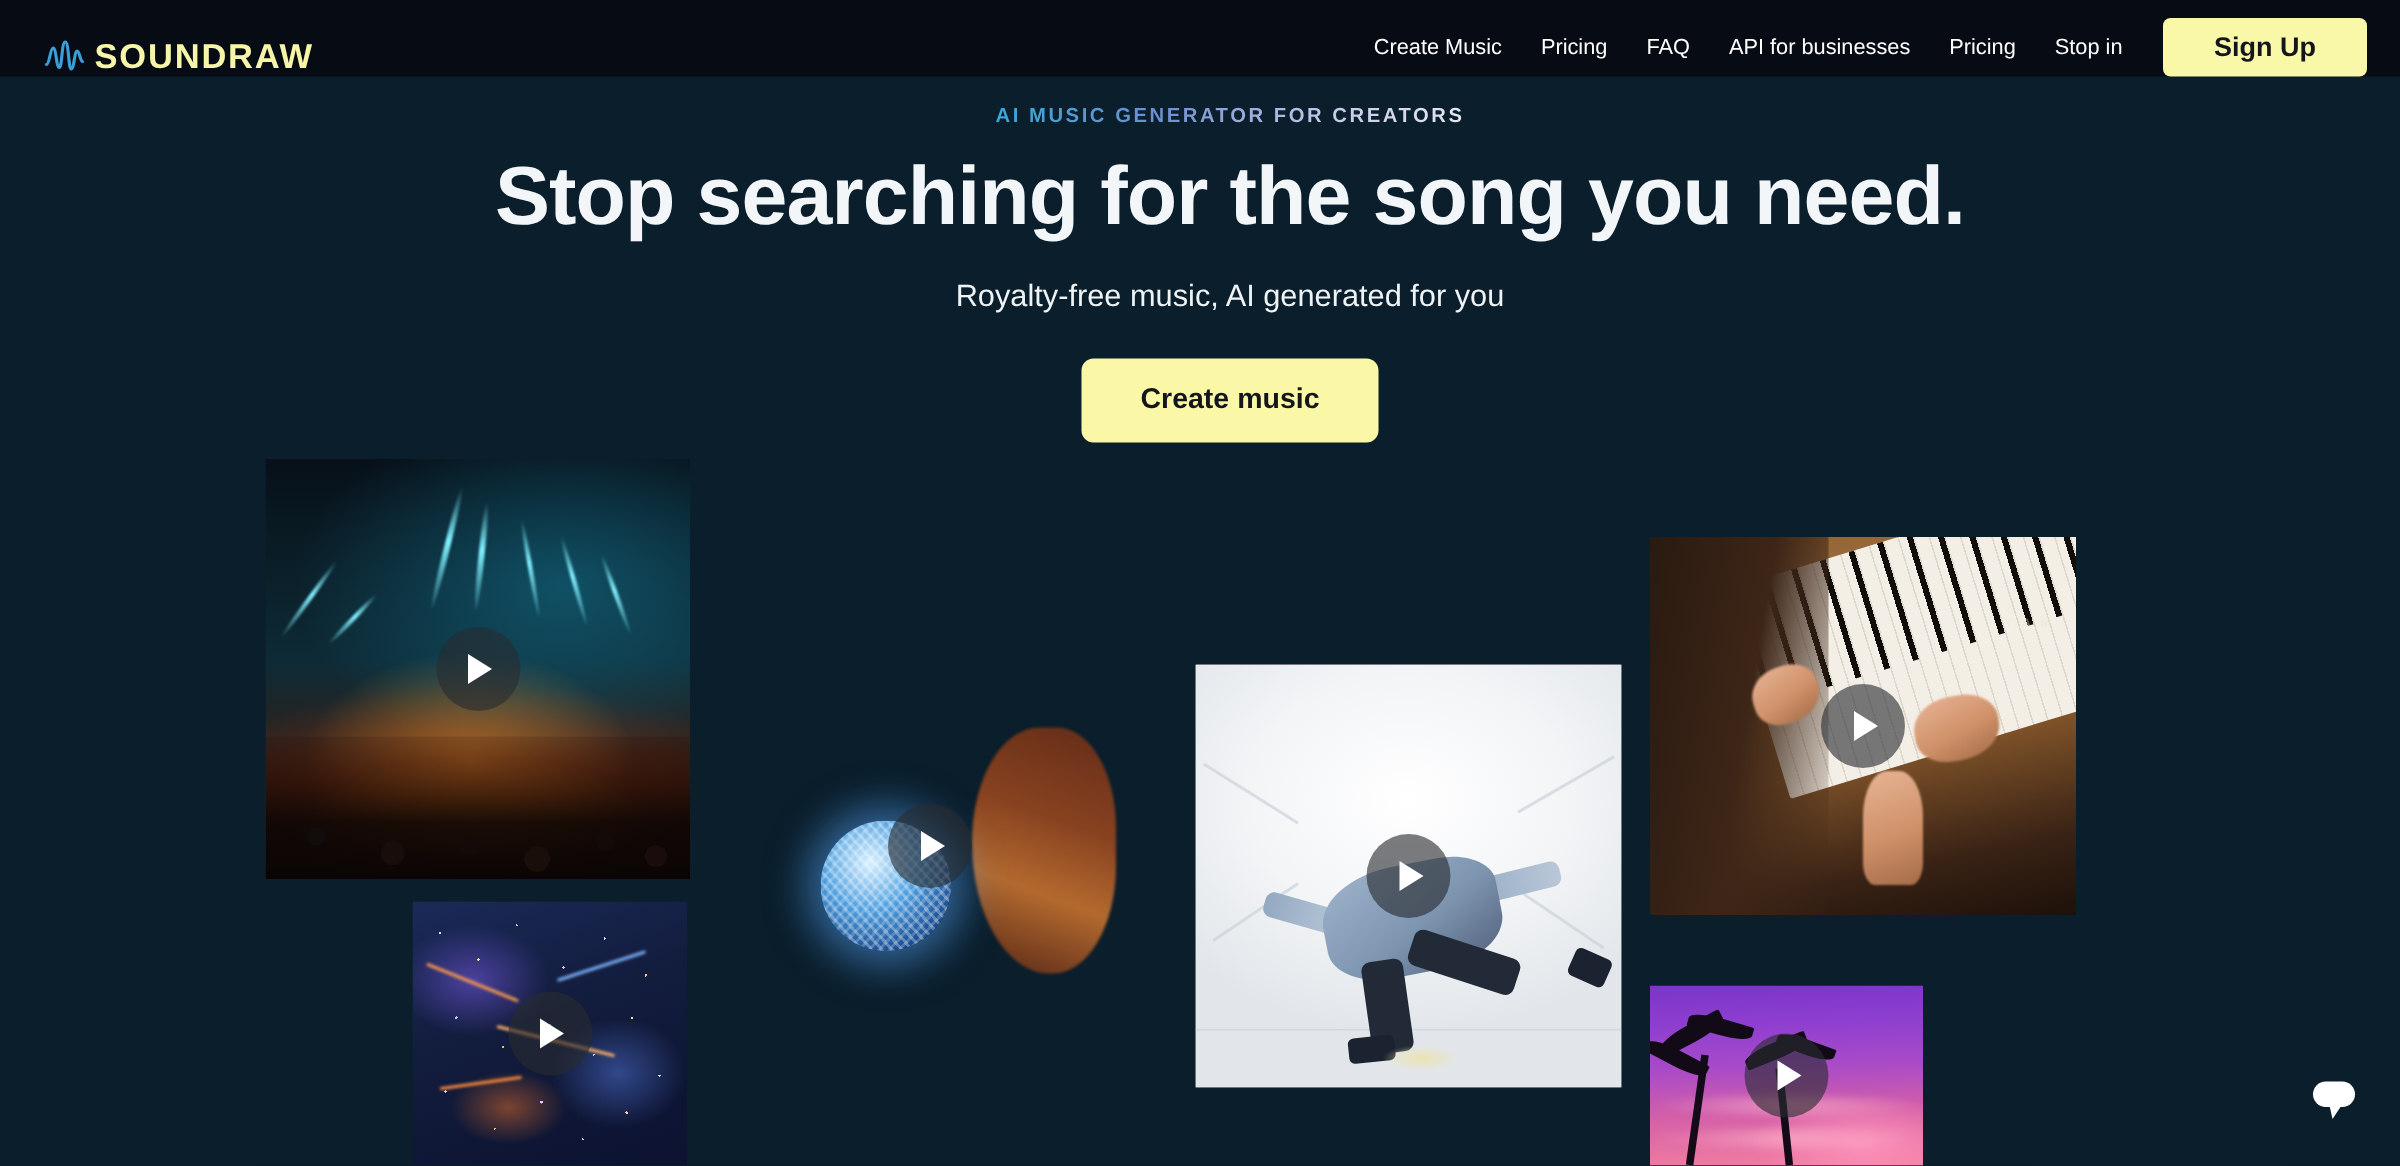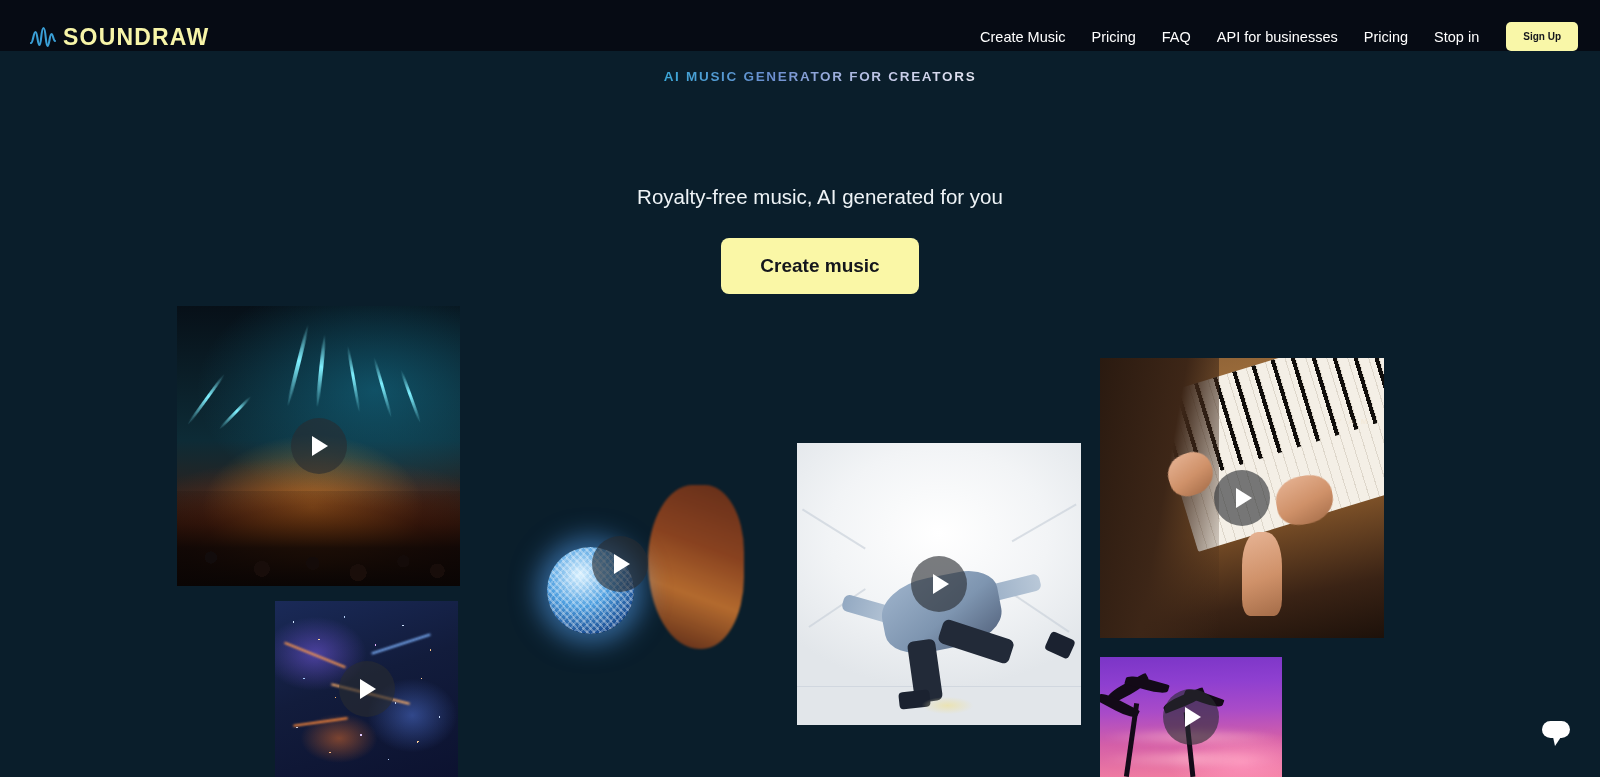--- a/index.html
+++ b/index.html
@@ -23,22 +23,22 @@
   .logo-text {
     font-size:23px; font-weight:bold; letter-spacing:1.2px;
     color:#f7f5a8; margin-left:-1px;
   }
   .nav { margin-left:auto; display:flex; align-items:center; gap:0; margin-right:22px; }
   .nav-link {
     color:#fff; font-size:14.5px; padding:0 13px; text-decoration:none;
     white-space:nowrap; cursor:pointer;
   }
   .signup-btn {
-    background:#f9f7a8; color:#14161c; font-size:10px; font-weight:bold;
-    border:none; border-radius:5px; padding:9px 17px; margin-left:14px;
+    background:#f9f7a8; color:#14161c; font-size:18px; font-weight:bold;
+    border:none; border-radius:5px; padding:9px 34px; margin-left:14px;
     cursor:pointer; white-space:nowrap;
   }
 
   
   .hero { position:absolute; top:51px; left:0; width:1600px; text-align:center; z-index:20;padding-left:40px; }
   .eyebrow {
     margin-top:18px;
     font-size:13.5px; font-weight:bold; letter-spacing:1.7px;
     background:linear-gradient(90deg,#3ba6d6 0%,#6d8fd0 35%,#c3c8e8 70%,#e4e6f2 100%);
     -webkit-background-clip:text; background-clip:text;
@@ -70,21 +70,21 @@
     display:flex; align-items:center; justify-content:center;
     z-index:3;
   }
   .play svg { margin-left:3px; }
 
   
   #card-concert  { left:177px; top:306px;  width:283px; height:280px; }
   #card-city     { left:275px; top:601px;  width:183px; height:176px; }
   #card-disco    { left:479px; top:423px;  width:282px; height:282px; }
   #card-dancer   { left:797px; top:443px;  width:284px; height:282px; }
-  #card-piano    { left:1100px; top:358px; width:284px; height:280px; }
+  #card-piano    { left:1100px; top:358px; width:284px; height:252px; }
   #card-tropical { left:1100px; top:657px; width:182px; height:120px; }
 
   
 
   
   .art-concert { background:
       radial-gradient(ellipse 120% 55% at 50% 92%, rgba(255,120,20,.85) 0%, rgba(190,60,10,.35) 38%, rgba(0,0,0,0) 70%),
       radial-gradient(ellipse 60% 40% at 48% 72%, rgba(255,180,60,.55) 0%, rgba(0,0,0,0) 65%),
       radial-gradient(ellipse 90% 60% at 70% 30%, rgba(20,120,150,.55) 0%, rgba(0,0,0,0) 70%),
       linear-gradient(180deg,#071018 0%,#0d2b36 48%,#3a1d12 78%,#120a08 100%);
@@ -221,21 +221,21 @@
     <a class="nav-link">API for businesses</a>
     <a class="nav-link">Pricing</a>
     <a class="nav-link">Stop in</a>
     <button class="signup-btn">Sign Up</button>
   </nav>
 </div>
 
 <div class="hero">
   <div class="eyebrow">AI MUSIC GENERATOR FOR CREATORS</div>
   <h1 class="headline">
-    <br>
+    <span>Stop searching for the song you need.</span><br>
   </h1>
   <div class="subtitle">Royalty-free music, AI generated for you</div>
   <button class="cta">Create music</button>
 </div>
 
 <div class="card" id="card-concert">
   <div class="thumb art-concert">
     <div class="beam" style="left:42%; top:6%;  width:4px; height:30%; transform:rotate(14deg);"></div>
     <div class="beam" style="left:50%; top:10%; width:4px; height:26%; transform:rotate(6deg);"></div>
     <div class="beam" style="left:62%; top:14%; width:3px; height:24%; transform:rotate(-10deg);"></div>

